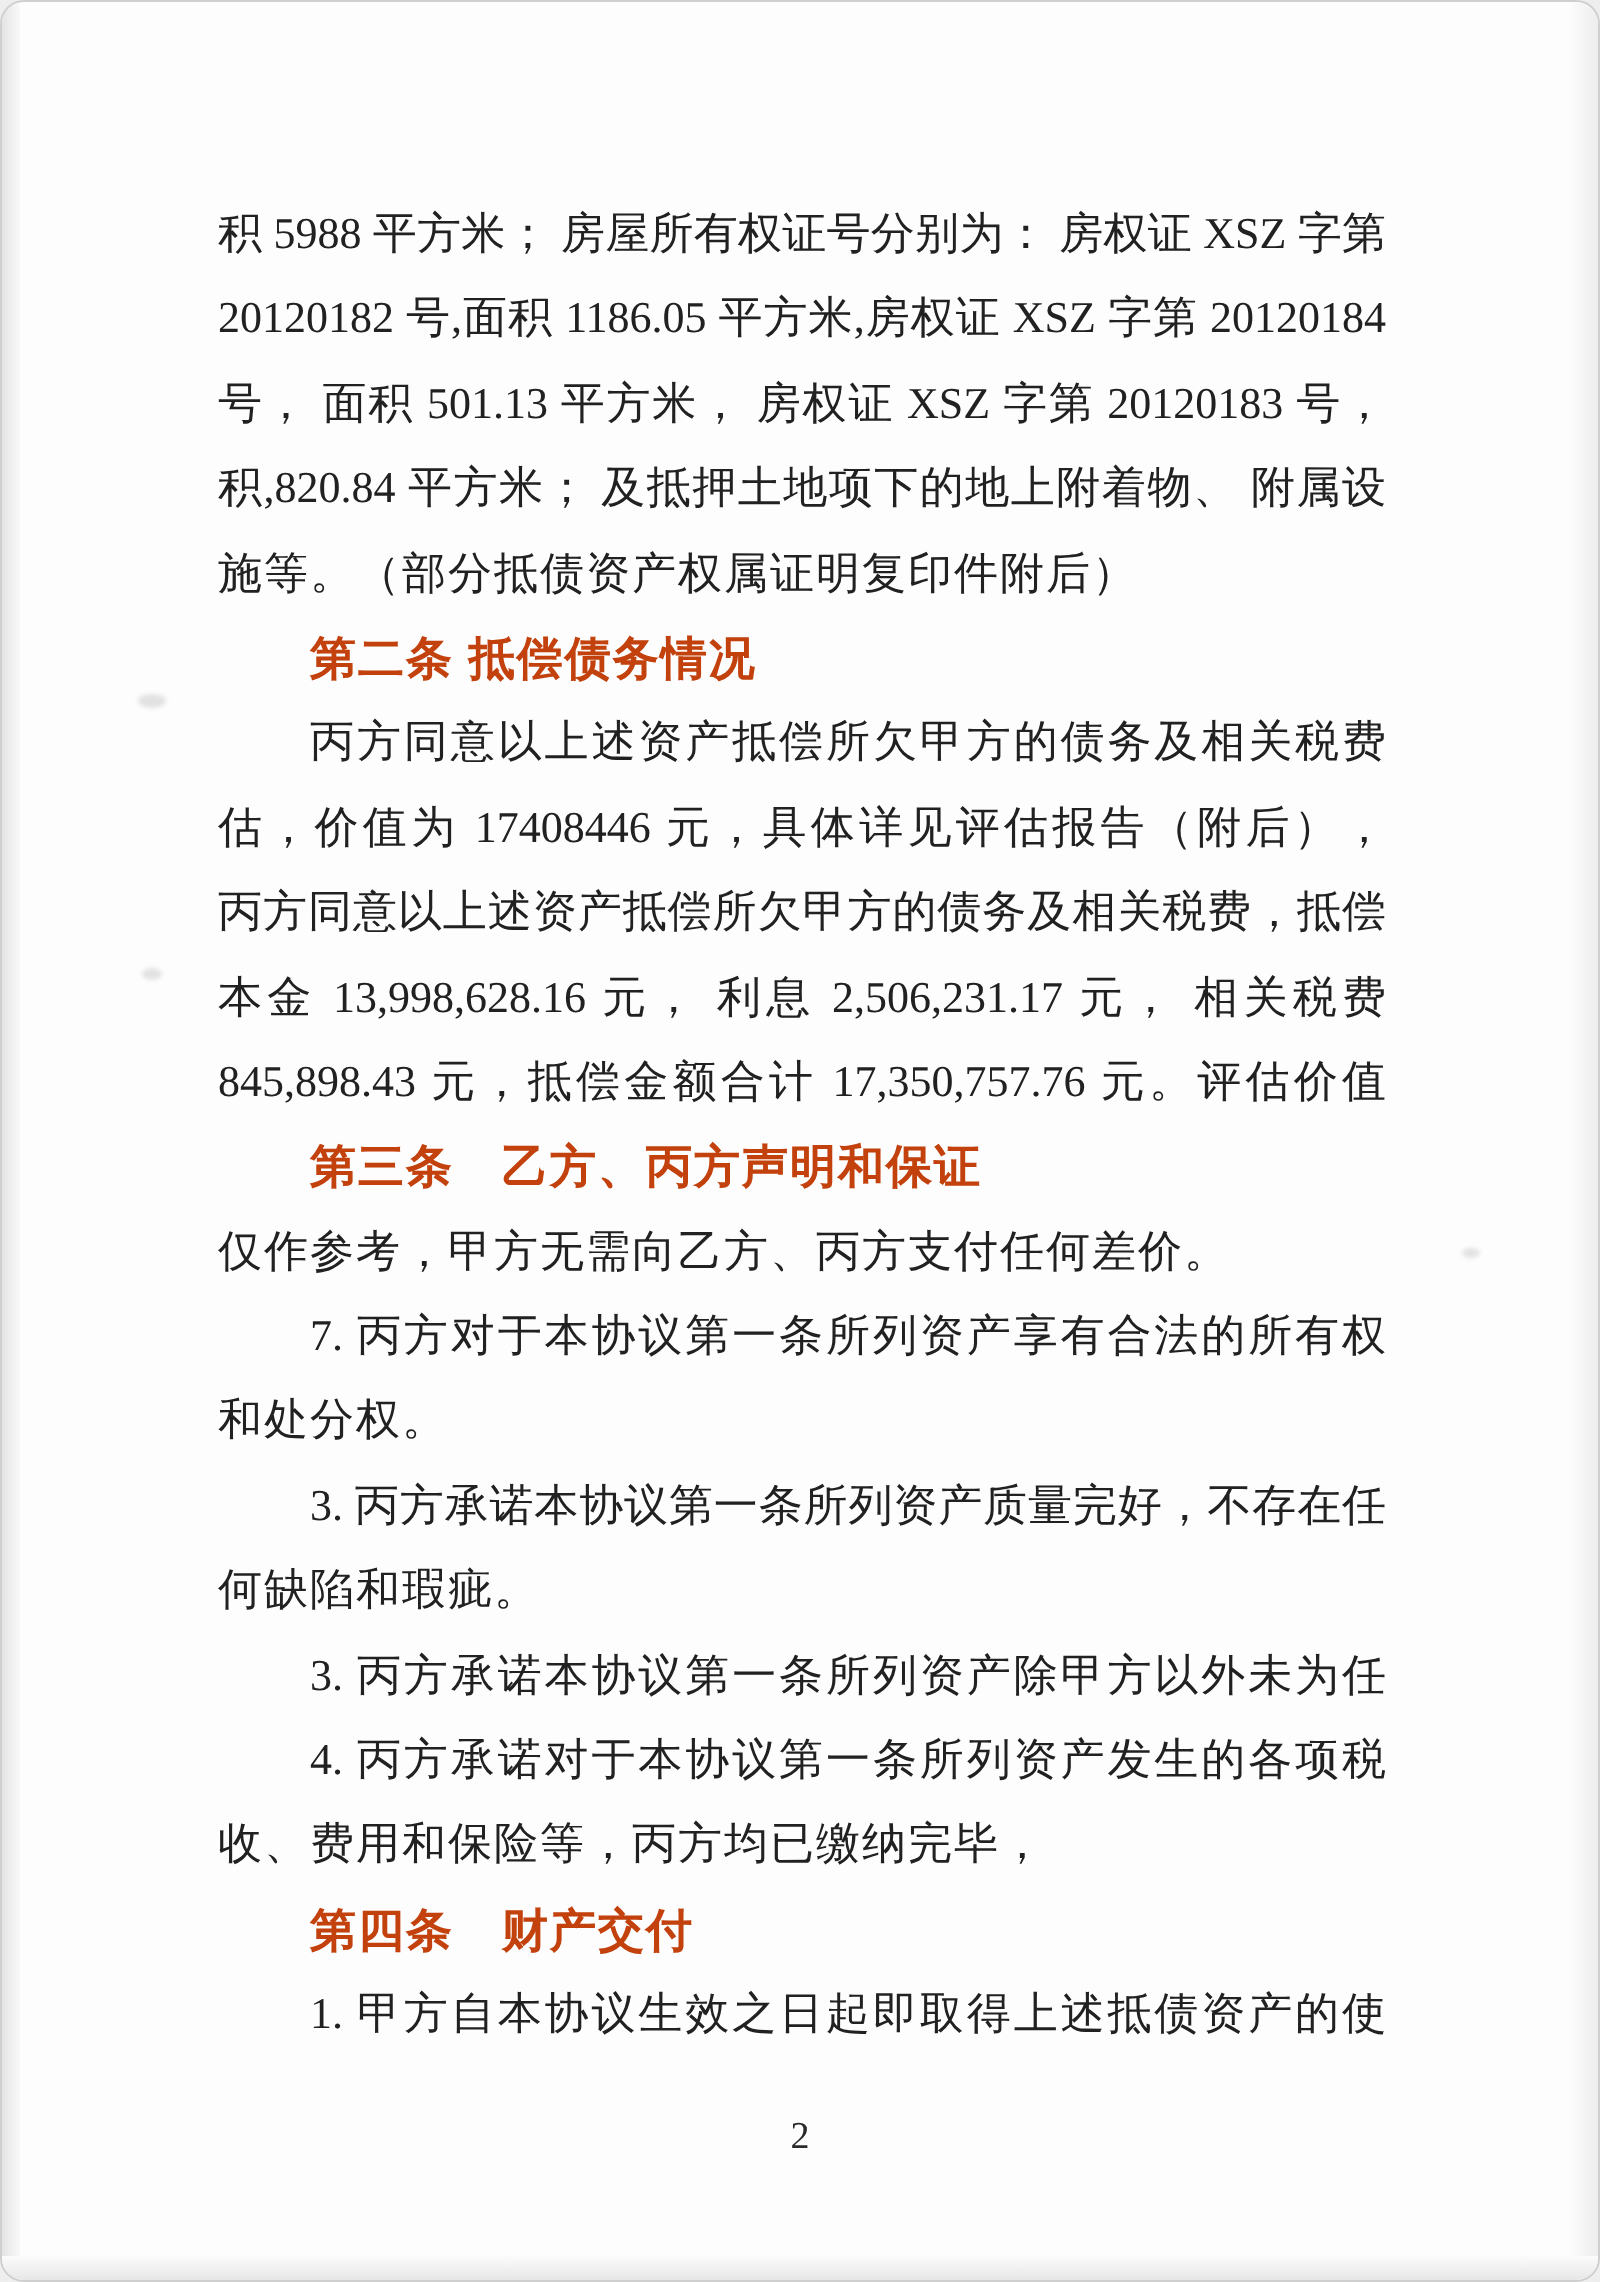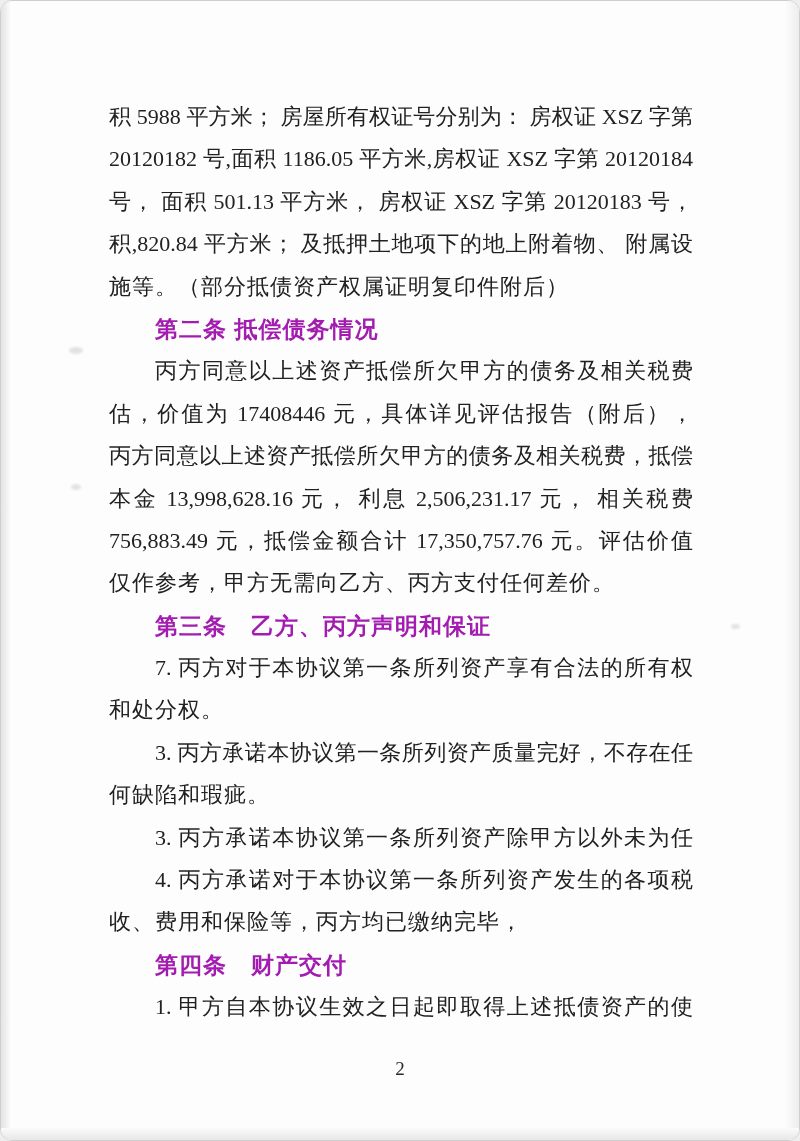--- a/index.html
+++ b/index.html
@@ -52,21 +52,21 @@
     text-align-last: justify;
     letter-spacing: 0;
   }
   .ln.indent { padding-left: 46px; }
   .ln.heading {
     font-family: "Liberation Sans", "DejaVu Sans", sans-serif;
     font-weight: bold;
     font-size: 23px;
     padding-left: 46px;
     letter-spacing: 1px;
-    color: #a21caf;
+    color: #c2410c;
   }
   .page-number {
     position: absolute;
     left: 0; right: 0; top: 1057px;
     text-align: center;
     font-size: 19px;
     color: #2a2a2a;
   }
 </style>
 </head>
@@ -82,23 +82,23 @@
     <div class="ln fill">积 5988 平方米； 房屋所有权证号分别为： 房权证 XSZ 字第</div>
     <div class="ln fill">20120182 号,面积 1186.05 平方米,房权证 XSZ 字第 20120184</div>
     <div class="ln fill">号， 面积 501.13 平方米， 房权证 XSZ 字第 20120183 号， 面</div>
     <div class="ln fill">积,820.84 平方米； 及抵押土地项下的地上附着物、 附属设</div>
     <div class="ln">施等。（部分抵债资产权属证明复印件附后）</div>
     <div class="ln heading">第二条 抵偿债务情况</div>
     <div class="ln fill indent">丙方同意以上述资产抵偿所欠甲方的债务及相关税费</div>
     <div class="ln fill">估，价值为 17408446 元，具体详见评估报告（附后），乙方、</div>
     <div class="ln fill">丙方同意以上述资产抵偿所欠甲方的债务及相关税费，抵偿</div>
     <div class="ln fill">本金 13,998,628.16 元， 利息 2,506,231.17 元， 相关税费</div>
-    <div class="ln fill">756,883.49 元，抵偿金额合计 17,350,757.76 元。评估价值</div>
+    <div class="ln fill">845,898.43 元，抵偿金额合计 17,350,757.76 元。评估价值</div>
+    <div class="ln heading">第三条　乙方、丙方声明和保证</div>
     <div class="ln">仅作参考，甲方无需向乙方、丙方支付任何差价。</div>
-    <div class="ln heading">第三条　乙方、丙方声明和保证</div>
     <div class="ln fill indent">7. 丙方对于本协议第一条所列资产享有合法的所有权</div>
     <div class="ln">和处分权。</div>
     <div class="ln fill indent">3. 丙方承诺本协议第一条所列资产质量完好，不存在任</div>
     <div class="ln">何缺陷和瑕疵。</div>
     <div class="ln fill indent">3. 丙方承诺本协议第一条所列资产除甲方以外未为任</div>
     <div class="ln fill indent">4. 丙方承诺对于本协议第一条所列资产发生的各项税</div>
     <div class="ln">收、费用和保险等，丙方均已缴纳完毕，不存在任何拖欠。</div>
     <div class="ln heading">第四条　财产交付</div>
     <div class="ln fill indent">1. 甲方自本协议生效之日起即取得上述抵债资产的使</div>
   </div>

